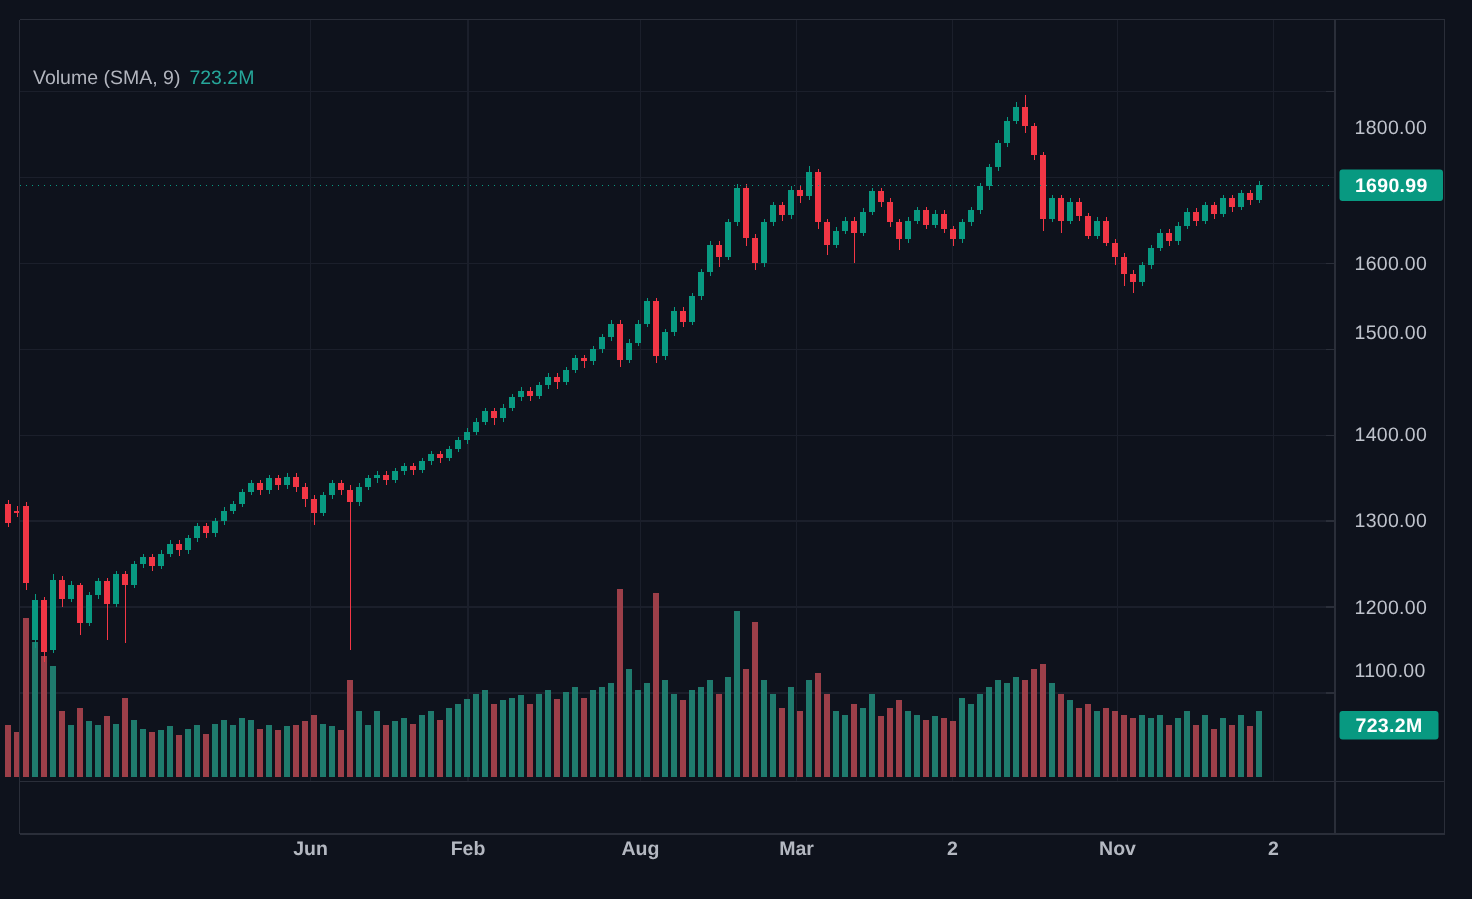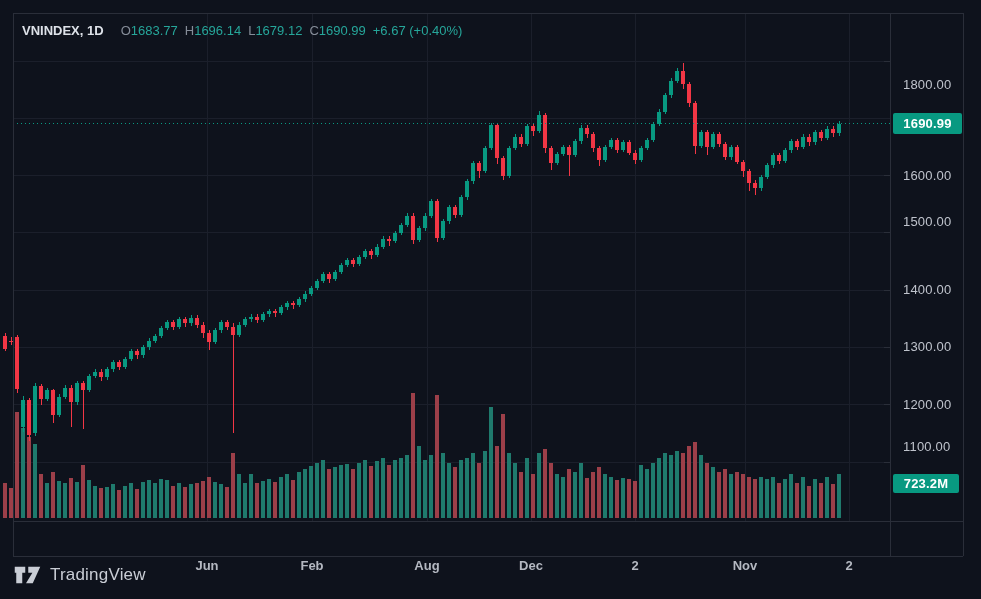--- a/index.html
+++ b/index.html
@@ -498,46 +498,39 @@
       <rect x="837" y="123.53438556933484" width="4" height="9.736189402480264" fill="#089981"></rect>
       <line x1="13" y1="123.5401127395716" x2="890" y2="123.5401127395716" stroke="#089981" stroke-width="1" stroke-dasharray="1 3"></line>
       <line x1="13" y1="13" x2="963" y2="13" stroke="#2a2e39"></line>
       <line x1="13" y1="521" x2="963" y2="521" stroke="#2a2e39"></line>
       <line x1="13" y1="556" x2="963" y2="556" stroke="#2a2e39"></line>
       <line x1="13" y1="13" x2="13" y2="556" stroke="#2a2e39"></line>
       <line x1="890" y1="13" x2="890" y2="556" stroke="#2a2e39"></line>
       <line x1="963" y1="13" x2="963" y2="556" stroke="#2a2e39"></line>
     </svg>
 
-  <div class="legend">
-    <span class="sym">VNINDEX, 1D</span><span class="k">O</span><span class="v">1683.77</span><span class="k">H</span><span class="v">1696.14</span><span class="k">L</span><span class="v">1679.12</span><span class="k">C</span><span class="v">1690.99</span><span class="chg">+6.67 (+0.40%)</span>
+
+  <div class="legend2">
+    <span>Volume (SMA, 9)</span><span class="v">723.2M</span>
   </div>
-
 
   <div id="price-axis"></div>
   <div id="time-axis"></div>
 
   <div class="badge" id="price-badge" style="top: 113.04px;">1690.99</div>
   <div class="badge" id="vol-badge" style="top: 473.679px;">723.2M</div>
 
-  <div class="logo">
-    <svg class="mark" width="27" height="22" viewBox="0 0 36 28">
-      <path d="M1 3 h14 v8 h-4 v14 h-8 V11 H1 Z" fill="#c9cdd5"></path>
-      <path d="M19 3 h16 l-10 22 h-9 l8.5 -14 h-5.5 Z" fill="#c9cdd5"></path>
-    </svg>
-    <span class="brand">TradingView</span>
-  </div>
 
 <div class="price-label" style="top: 53.1082px; margin-top: 24px;">1800.00</div>
     <div class="price-label" style="top: 167.652px;">1600.00</div>
     <div class="price-label" style="top: 214px;">1500.00</div>
     <div class="price-label" style="top: 282.195px;">1400.00</div>
     <div class="price-label" style="top: 339.467px;">1300.00</div>
     <div class="price-label" style="top: 396.738px;">1200.00</div>
     <div class="price-label" style="top: 439px;">1100.00</div>
     <div class="time-label" style="left: 177px;">Jun</div>
     <div class="time-label" style="left: 282px;">Feb</div>
     <div class="time-label" style="left: 397px;">Aug</div>
-    <div class="time-label" style="left: 501px;">Dec</div>
+    <div class="time-label" style="left: 501px;">Mar</div>
     <div class="time-label" style="left: 605px;">2</div>
     <div class="time-label" style="left: 715px;">Nov</div>
     <div class="time-label" style="left: 819px;">2</div>
   </div>
 
 </body></html>

